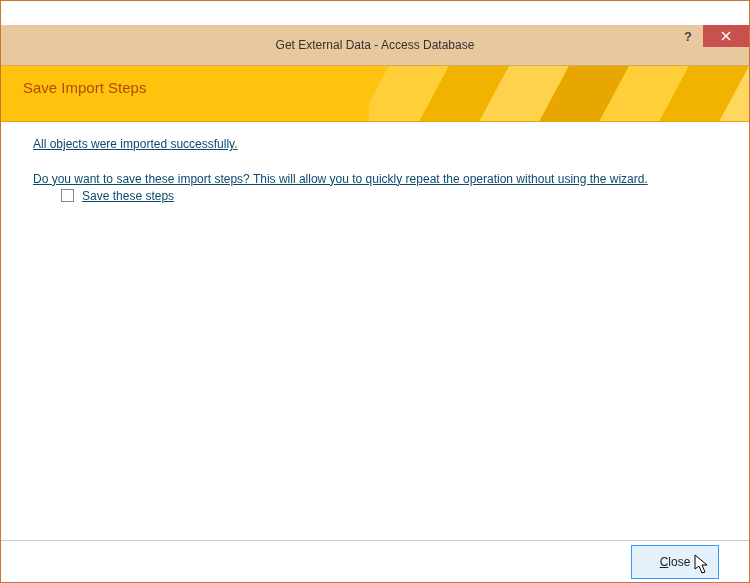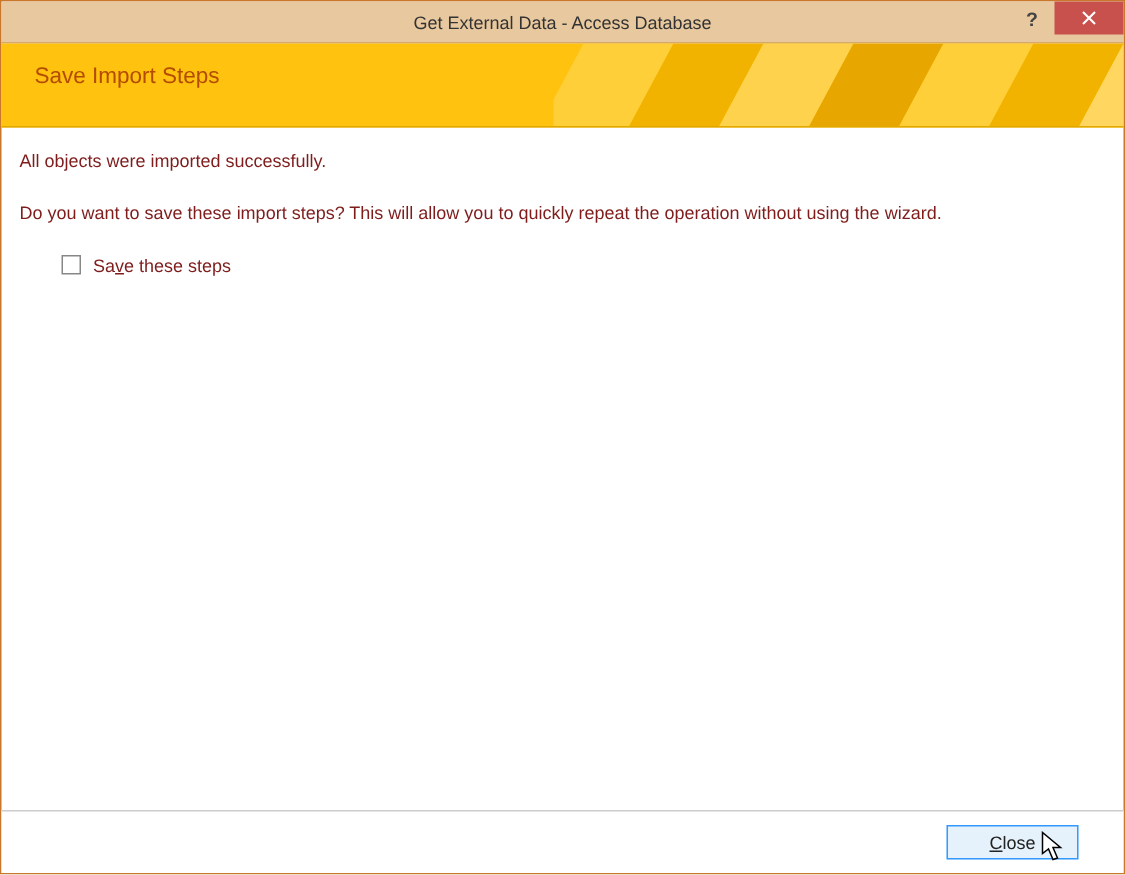--- a/index.html
+++ b/index.html
@@ -12,26 +12,27 @@
     background: #fff;
   }
   .window {
     width: 750px; height: 583px;
     border: 1px solid #c9772a;
     background: #fff;
     display: flex;
     flex-direction: column;
   }
   .titlebar {
-    height: 28px;
+    height: 41px;
     background: #e8c89e;
     display: flex;
     align-items: center;
     position: relative;
     border-bottom: 1px solid #d6a86a;
+    margin-top: 24px;
   }
   .titlebar-title {
     position: absolute;
     left: 0; right: 0;
     text-align: center;
     color: #333;
     font-size: 12px;
     pointer-events: none;
   }
   .titlebar-buttons {
@@ -68,27 +69,28 @@
     color: #b34b00;
     font-size: 15px;
   }
   .banner-deco {
     position: absolute;
     right: 0; top: 0; bottom: 0;
     width: 380px;
   }
   .content {
     flex: 1;
-    padding: 14px 22px 10px 12px;
-    color: #7f1d1d;
+    padding: 14px 22px 10px 32px;
+    color: #0c4a6e;
     line-height: 1.4;
     position: relative;
+    text-decoration: underline;
   }
   .msg1 { margin-bottom: 18px; }
-  .msg2 { margin-bottom: 18px; }
+  .msg2 { }
   .checkbox-row {
     display: flex;
     align-items: center;
     margin-left: 28px;
     gap: 8px;
   }
   .checkbox {
     width: 13px; height: 13px;
     border: 1px solid #888;
     background: #fff;
@@ -100,21 +102,21 @@
     height: 42px;
     border-top: 1px solid #ccc;
     display: flex;
     align-items: center;
     justify-content: flex-end;
     padding-right: 30px;
     background: #fff;
     flex-shrink: 0;
   }
   .btn-close {
-    width: 88px; height: 23px;
+    width: 88px; height: 34px;
     border: 1px solid #3399ff;
     background: #e5f1fb;
     font-size: 12px;
     color: #222;
     cursor: pointer;
     position: relative;
   }
   .btn-close .ul { text-decoration: underline; }
   .cursor {
     position: absolute;

